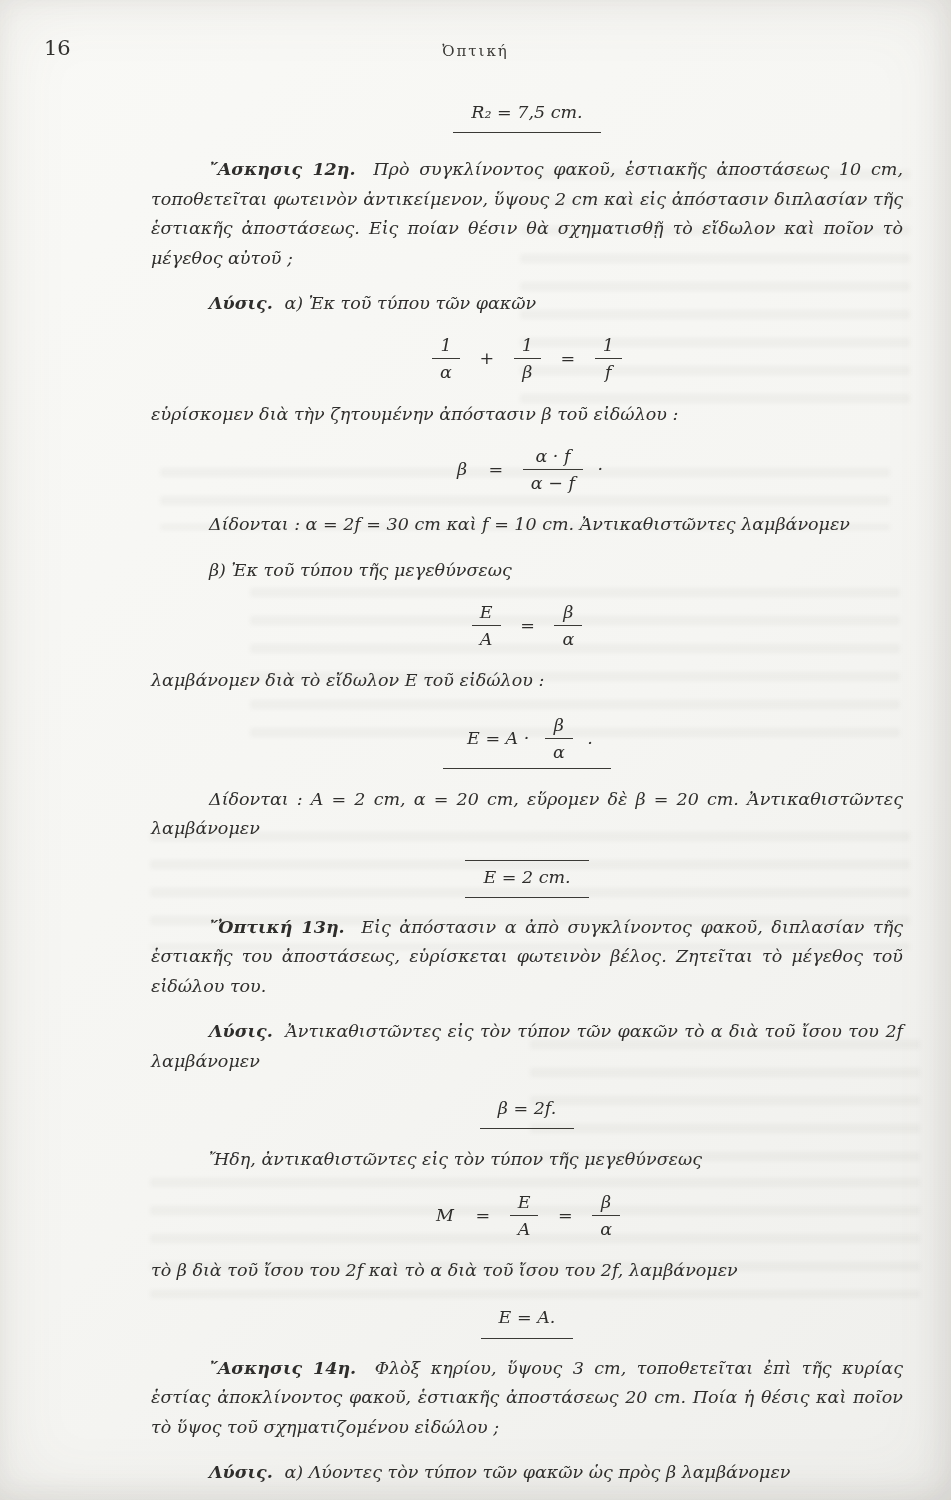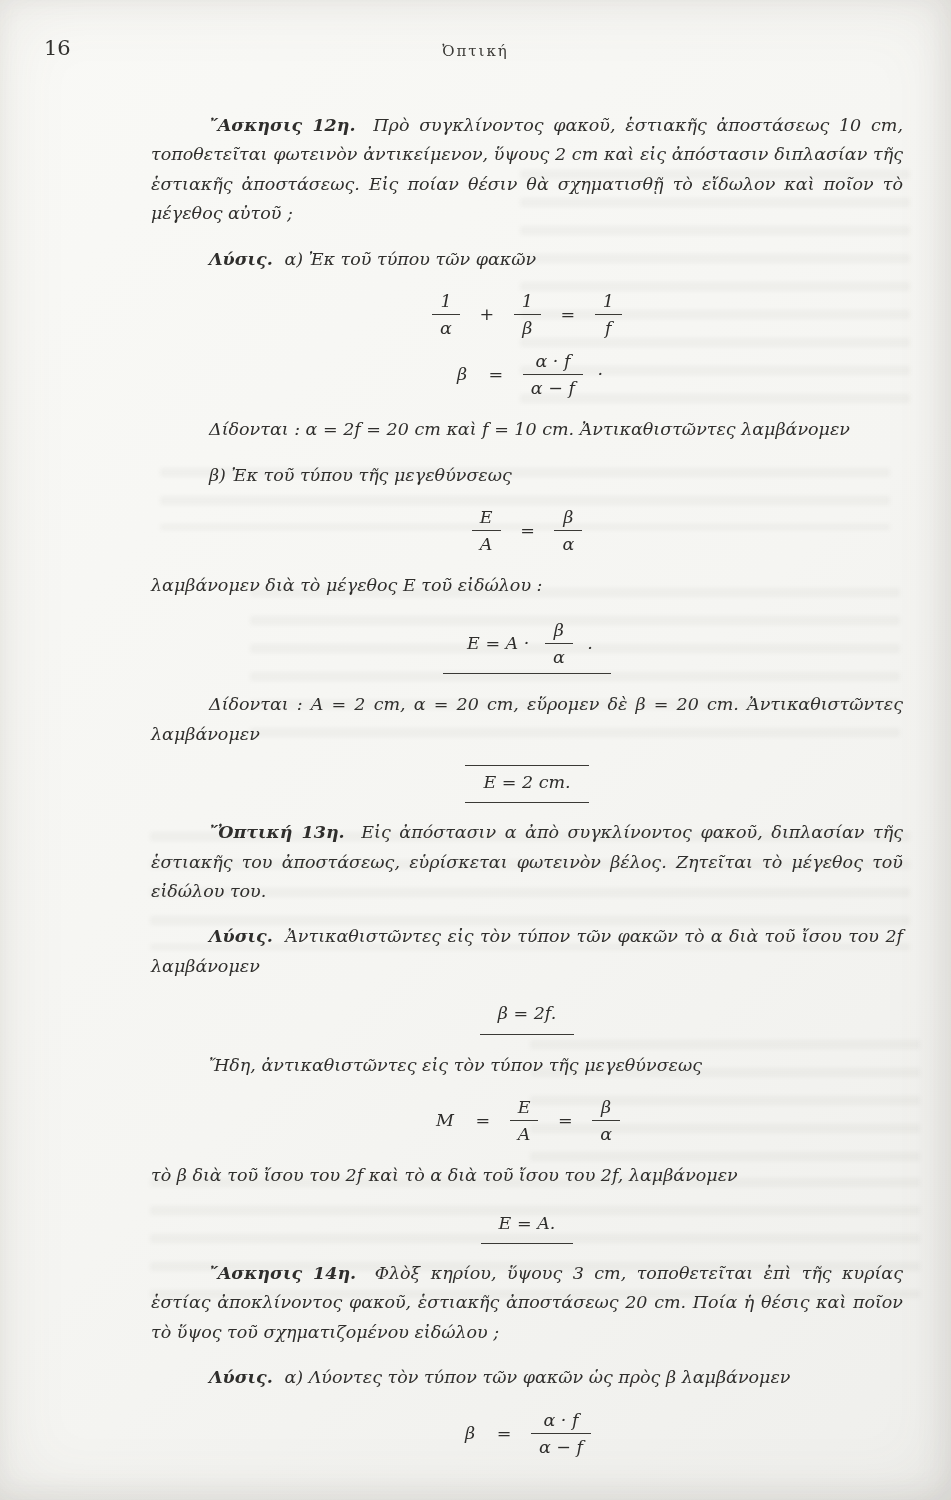--- a/index.html
+++ b/index.html
@@ -81,59 +81,63 @@
   <div class="bleed b3"></div>
   <div class="bleed b4"></div>
   <div class="bleed b5"></div>
   <div class="bleed b6"></div>
 
   <div class="pagenum">16</div>
   <div class="runhead">Ὀπτική</div>
 
   <main class="content">
 
+    <div class="formula lead">
+      <span class="res underline">R₂ = 7,5 cm.</span>
+    </div>
 
     <p class="par indent ex-head">
       <span class="extitle">῎Ασκησις 12η.</span>
       <span>Πρὸ συγκλίνοντος φακοῦ, ἑστιακῆς ἀποστάσεως 10 cm, τοποθετεῖται φωτεινὸν ἀντικείμενον, ὕψους 2 cm καὶ εἰς ἀπόστασιν διπλασίαν τῆς ἑστιακῆς ἀποστάσεως. Εἰς ποίαν θέσιν θὰ σχηματισθῇ τὸ εἴδωλον καὶ ποῖον τὸ μέγεθος αὐτοῦ ;</span>
     </p>
 
     <p class="par indent">
       <span class="sol-label">Λύσις.</span>
       <span>α) Ἐκ τοῦ τύπου τῶν φακῶν</span>
     </p>
 
     <div class="formula">
       <span class="frac"><span class="num">1</span><span class="den">α</span></span>
       <span class="op">+</span>
       <span class="frac"><span class="num">1</span><span class="den">β</span></span>
       <span class="op">=</span>
       <span class="frac"><span class="num">1</span><span class="den">f</span></span>
     </div>
 
+    <p class="par">εὑρίσκομεν διὰ τὴν ζητουμένην ἀπόστασιν β τοῦ εἰδώλου :</p>
 
     <div class="formula">
       <span class="sym">β</span>
       <span class="op">=</span>
       <span class="frac"><span class="num">α · f</span><span class="den">α − f</span></span>
       <span class="tail">·</span>
     </div>
 
-    <p class="par indent">Δίδονται : α = 2f = 20 cm καὶ f = 10 cm. Ἀντικαθιστῶντες λαμβάνομεν</p>
+    <p class="par indent">Δίδονται : α = 2f = 30 cm καὶ f = 10 cm. Ἀντικαθιστῶντες λαμβάνομεν</p>
 
 
     <p class="par indent">β) Ἐκ τοῦ τύπου τῆς μεγεθύνσεως</p>
 
     <div class="formula">
       <span class="frac"><span class="num">E</span><span class="den">A</span></span>
       <span class="op">=</span>
       <span class="frac"><span class="num">β</span><span class="den">α</span></span>
     </div>
 
-    <p class="par">λαμβάνομεν διὰ τὸ μέγεθος E τοῦ εἰδώλου :</p>
+    <p class="par">λαμβάνομεν διὰ τὸ εἴδωλον E τοῦ εἰδώλου :</p>
 
     <div class="formula">
       <span class="res underline">
         <span class="sym">E = A ·</span>
         <span class="frac"><span class="num">β</span><span class="den">α</span></span>
         <span class="tail">.</span>
       </span>
     </div>
 
     <p class="par indent">Δίδονται : A = 2 cm, α = 20 cm, εὕρομεν δὲ β = 20 cm. Ἀντικαθιστῶντες λαμβάνομεν</p>

